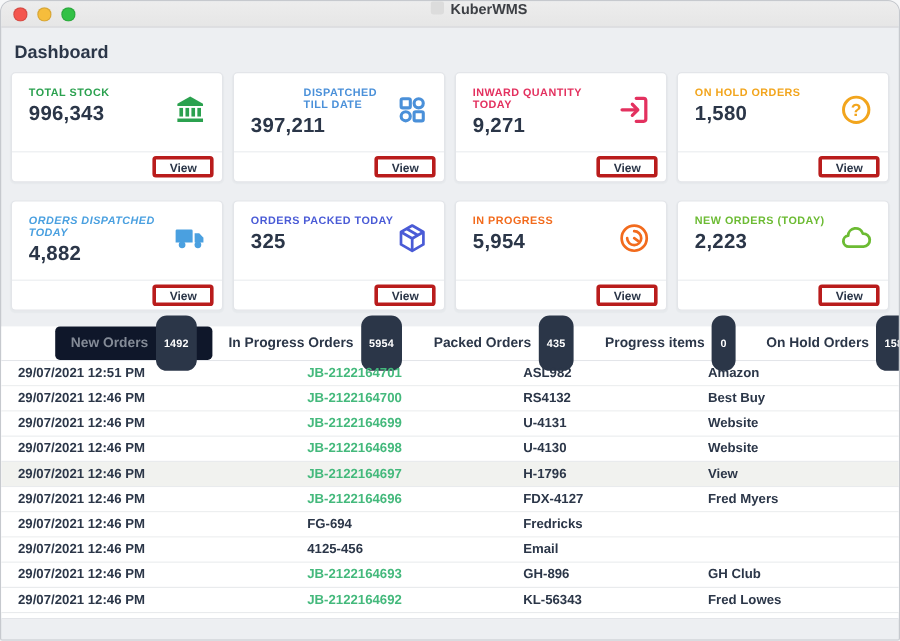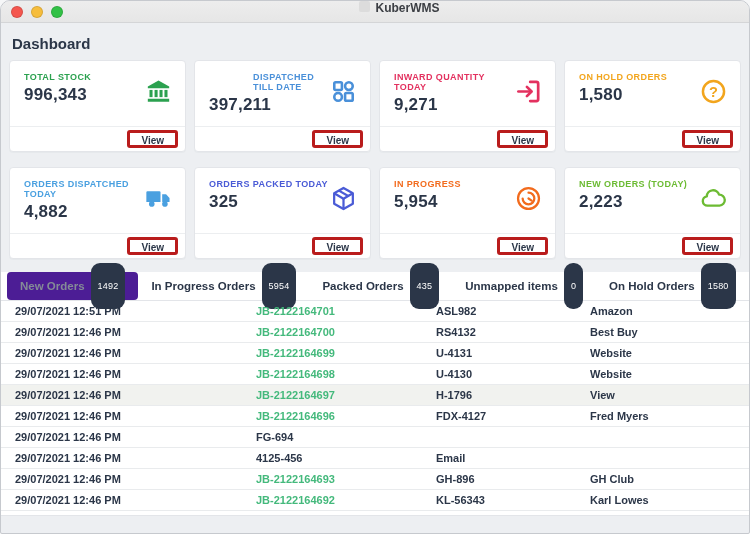--- a/index.html
+++ b/index.html
@@ -51,23 +51,23 @@
   }
   
   .tabs-bar {
     margin-top:13px; background:#fff; height:28px;
     display:flex; align-items:stretch; padding-left:6px;
   }
   .tab {
     display:flex; align-items:center; gap:6px; padding:0 13px;
     font-size:11.5px; font-weight:700; color:#2b3648; cursor:pointer; white-space:nowrap;
   }
-  .tab.active { background:#4c1d95; border-radius:4px; color:#848b97; }
+  .tab.active { background:#0f172a; border-radius:4px; color:#848b97;margin-left:39px; }
   .tab-badge {
-    background:#2b3648; color:#fff; font-size:9px; font-weight:400;
+    background:#2b3648; color:#fff; font-size:9px; font-weight:700;
     border-radius:9px; padding:18px 7px; line-height:10px; letter-spacing:.2px;
   }
   
   .orders-table { background:#fff; border-top:1px solid #e3e5e9; }
   .order-row {
     display:grid; grid-template-columns:241px 180px 154px 1fr;
     height:21px; line-height:20px; border-bottom:1px solid #e9ebed;
     font-size:11px; font-weight:700; color:#2b3648; cursor:pointer; background:#fff;
   }
   .order-row.highlighted { background:#f1f2ef; }
@@ -165,21 +165,21 @@
             </svg>
           </span>
     </div>
     <div class="card-footer">
       <button class="view-btn">View</button>
     </div>
   </div>
       <div class="card">
     <div class="card-body">
       <div class="card-info">
-        <div class="card-label" style="color: rgb(74, 160, 224);">ORDERS DISPATCHED TODAY</div>
+        <div class="card-label" style="color: rgb(74, 160, 224); font-style: italic;">ORDERS DISPATCHED TODAY</div>
         <div class="card-value">4,882</div>
       </div>
       <span class="card-icon">
             <svg viewBox="0 0 24 24" fill="#4aa0e0">
               <path d="M2.2 5.5h10.6a1 1 0 0 1 1 1v8.6H1.2V6.5a1 1 0 0 1 1-1z"></path>
               <path d="M15.3 8.3h3.4l3.1 3.3v3.5h-6.5z"></path>
               <circle cx="6" cy="16.9" r="2.5"></circle>
               <circle cx="17.7" cy="16.9" r="2.5"></circle>
             </svg>
           </span>
@@ -250,21 +250,21 @@
   </div>
       <div class="tab">
     <span class="tab-label">In Progress Orders</span>
     <span class="tab-badge">5954</span>
   </div>
       <div class="tab">
     <span class="tab-label">Packed Orders</span>
     <span class="tab-badge">435</span>
   </div>
       <div class="tab">
-    <span class="tab-label">Unmapped items</span>
+    <span class="tab-label">Progress items</span>
     <span class="tab-badge">0</span>
   </div>
       <div class="tab">
     <span class="tab-label">On Hold Orders</span>
     <span class="tab-badge">1580</span>
   </div>
       <div class="tab">
     
     
   </div>
@@ -303,33 +303,34 @@
   </div>
       <div class="order-row">
     <div class="order-time">29/07/2021 12:46 PM</div>
     <div class="order-id">JB-2122164696</div>
     <div class="order-ref">FDX-4127</div>
     <div class="order-channel">Fred Myers</div>
   </div>
       <div class="order-row">
     <div class="order-time">29/07/2021 12:46 PM</div>
     <div class="order-ref">FG-694</div>
+    <div class="order-channel">Fredricks</div>
   </div>
       <div class="order-row">
     <div class="order-time">29/07/2021 12:46 PM</div>
     <div class="order-ref">4125-456</div>
     <div class="order-channel">Email</div>
   </div>
       <div class="order-row">
     <div class="order-time">29/07/2021 12:46 PM</div>
     <div class="order-id">JB-2122164693</div>
     <div class="order-ref">GH-896</div>
     <div class="order-channel">GH Club</div>
   </div>
       <div class="order-row">
     <div class="order-time">29/07/2021 12:46 PM</div>
     <div class="order-id">JB-2122164692</div>
     <div class="order-ref">KL-56343</div>
-    <div class="order-channel">Karl Lowes</div>
+    <div class="order-channel">Fred Lowes</div>
   </div>
     </div>
   <div class="table-after"></div>
 </div>
 
 </body></html>

